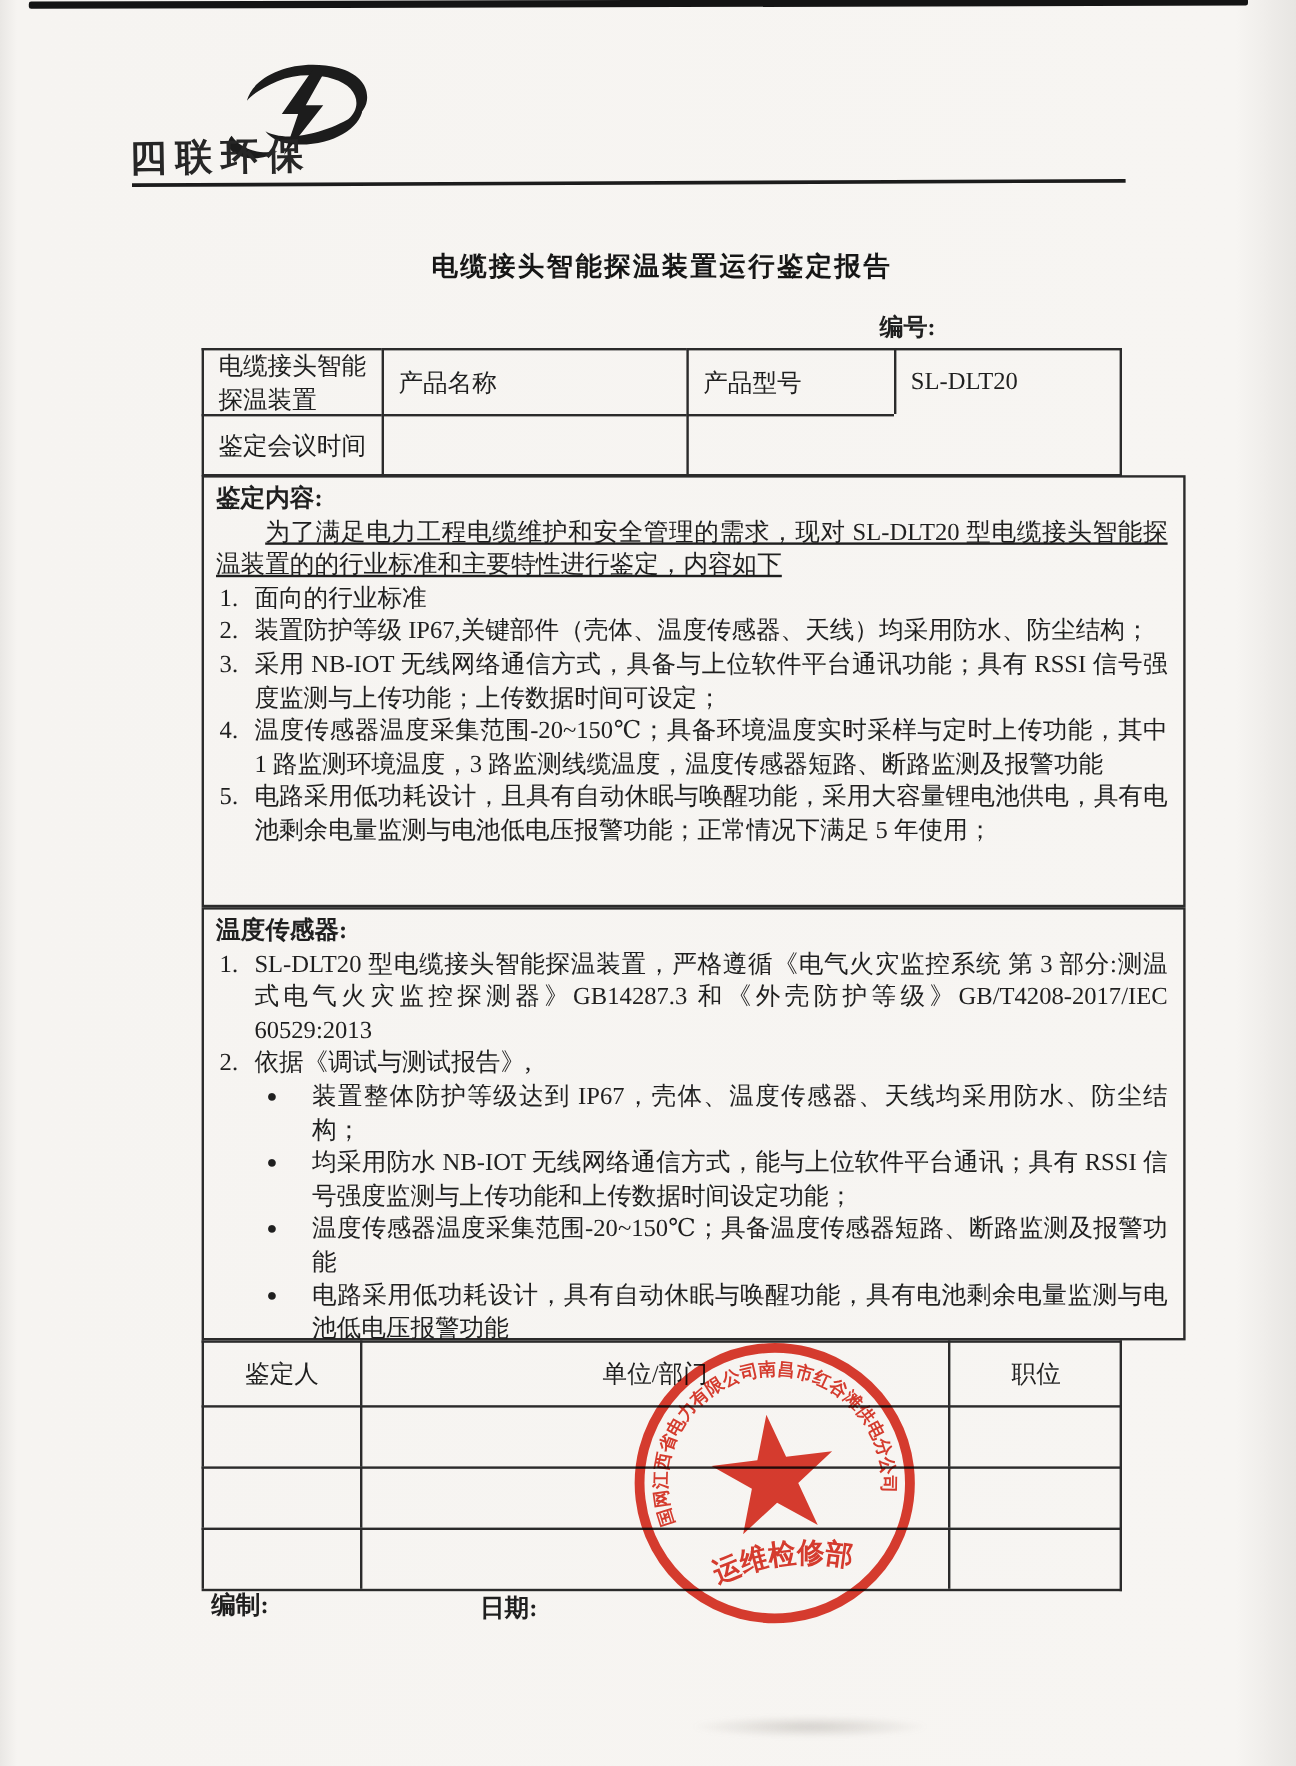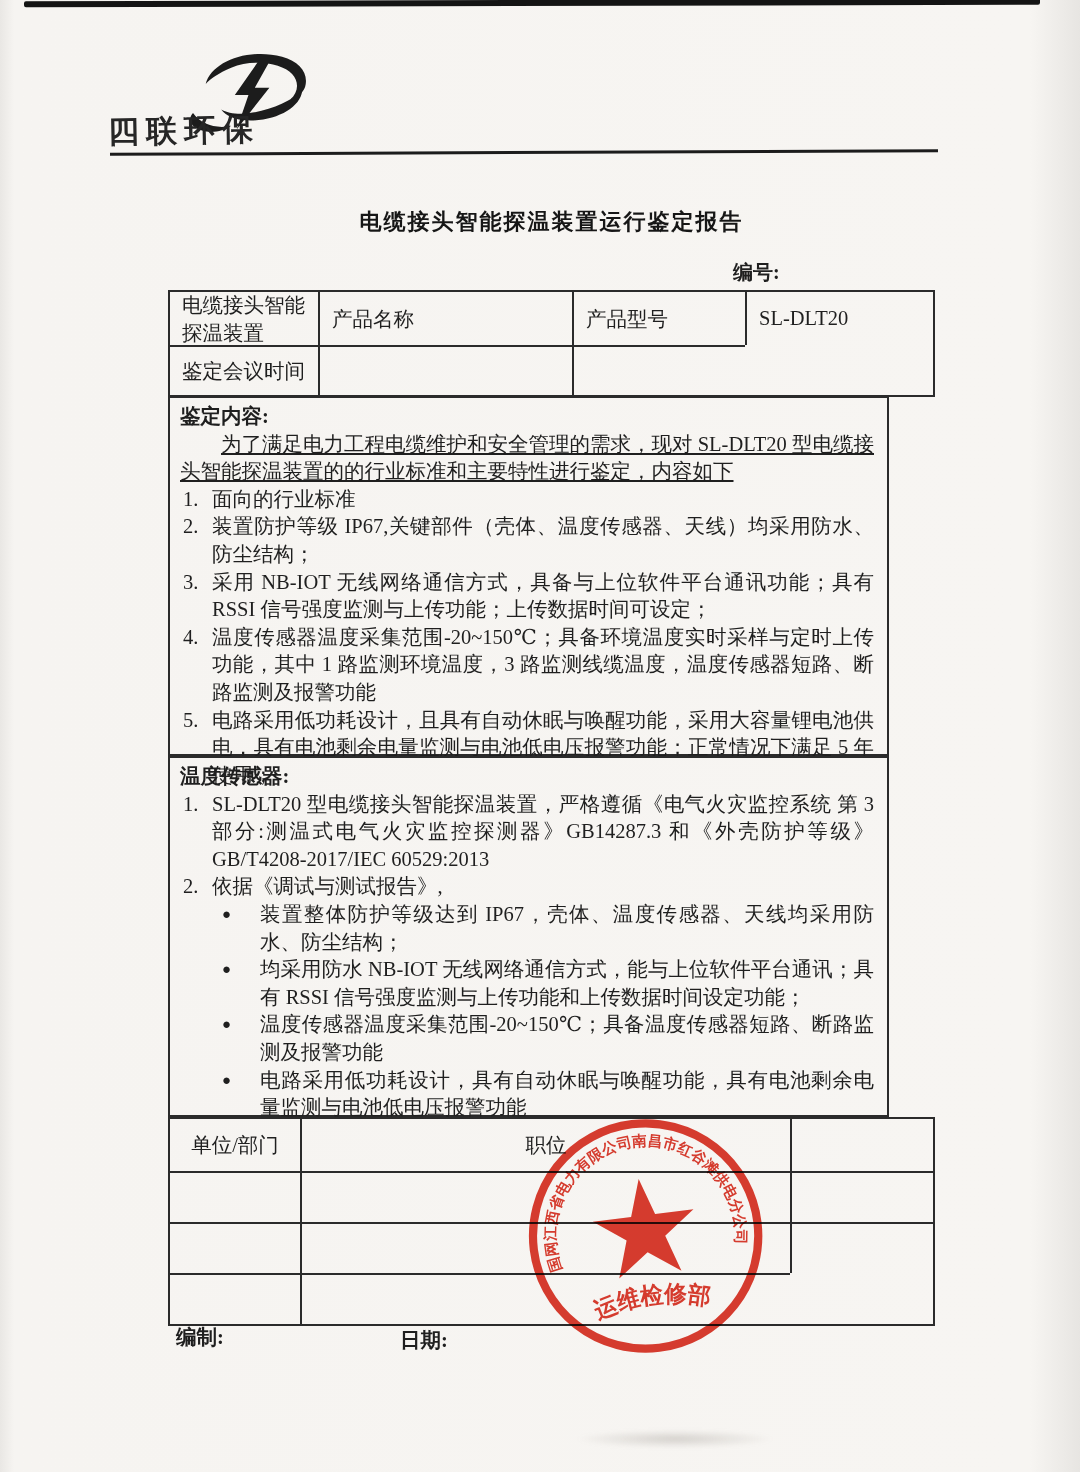--- a/index.html
+++ b/index.html
@@ -27,21 +27,21 @@
   .grid-table { position:absolute; left:168px; width:767px; display:grid;
     border-right:2px solid #2b2b2b; border-bottom:2px solid #2b2b2b; }
   .grid-table .cell { border-left:2px solid #2b2b2b; border-top:2px solid #2b2b2b;
     display:flex; align-items:center; padding-left:12px; font-size:20.5px; }
   .info-table { top:290px; grid-template-columns:150px 254px 173px 190px;
     grid-template-rows:55px 50px; }
   .sig-table { top:1117px; grid-template-columns:132px 490px 145px;
     grid-template-rows:54px 51px 51px 51px; }
   .sig-table .cell.hdr { justify-content:center; padding-left:0; }
 
-  .text-box { position:absolute; left:168px; width:721px; border:2px solid #2b2b2b;
+  .text-box { position:absolute; left:168px; width:820px; border:2px solid #2b2b2b;
     padding:5px 13px 0 10px; font-size:20.5px; line-height:27.6px; text-align:justify;
     background:transparent; }
   .content-box { top:396px; height:360px; }
   .conclusion-box { top:756px; height:361px; }
   .box-heading { font-weight:600; }
   .intro-par { text-indent:2em; margin:0;text-decoration:underline; }
   .num-item { display:flex; }
   .num-item .num { flex:none; width:32px; padding-left:3px; }
   .num-item .itext { flex:1; }
   .bullet-item { display:flex; padding-left:42px; }
@@ -138,20 +138,21 @@
       <span class="bmark">●</span>
       <span class="btext">温度传感器温度采集范围-20~150℃；具备温度传感器短路、断路监测及报警功能</span>
     </div>
     <div class="bullet-item">
       <span class="bmark">●</span>
       <span class="btext">电路采用低功耗设计，具有自动休眠与唤醒功能，具有电池剩余电量监测与电池低电压报警功能</span>
     </div>
   </div>
 
   <div class="grid-table sig-table">
+    <div class="cell hdr">鉴定人</div>
     <div class="cell hdr">单位/部门</div>
     <div class="cell hdr">职位</div>
     <div class="cell"></div>
     <div class="cell"></div>
     <div class="cell"></div>
     <div class="cell"></div>
     <div class="cell"></div>
     <div class="cell"></div>
     <div class="cell"></div>
     <div class="cell"></div>

